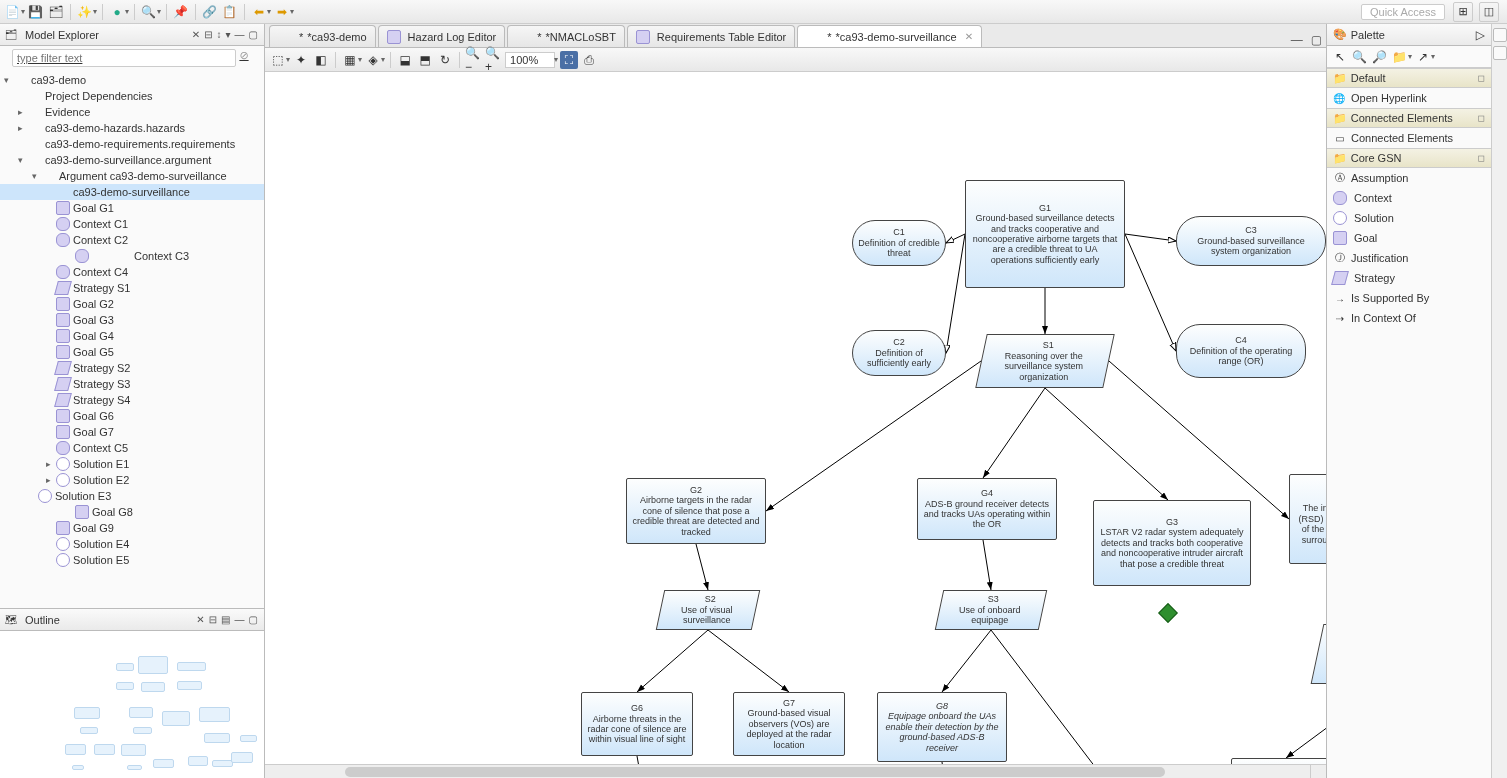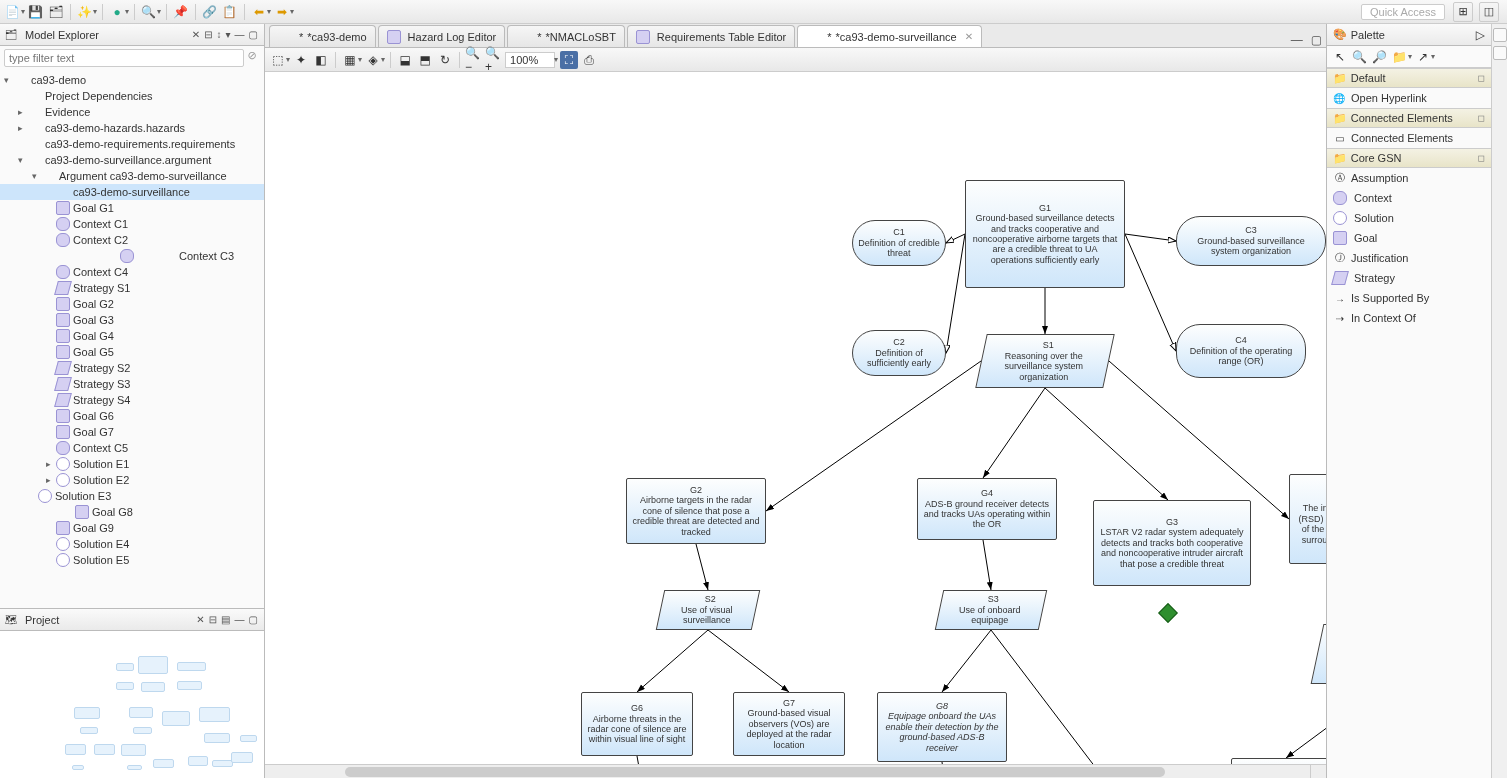--- a/index.html
+++ b/index.html
@@ -17,21 +17,21 @@
 
 .main { flex: 1; display: flex; min-height: 0; }
 .left-col { width: 265px; display: flex; flex-direction: column; border-right: 1px solid #bbb; background: #fafafa; }
 .center { flex: 1; display: flex; flex-direction: column; min-width: 0; }
 .right-col { width: 165px; display: flex; flex-direction: column; border-left: 1px solid #bbb; background: #fafafa; }
 
 
 .view-tab { height: 22px; display: flex; align-items: center; background: linear-gradient(#fafafa,#eaeaea); border-bottom: 1px solid #bbb; padding: 0 4px; }
 .view-tab .title { font-weight: normal; margin-left: 4px; flex: 1; }
 .view-tab .mini { font-size: 10px; color: #555; margin: 0 2px; cursor: pointer; }
-.filter { margin: 3px 4px; display: flex; }
+.filter { margin: 3px 12px; display: flex; text-decoration: underline; }
 .filter input { flex: 1; border: 1px solid #ccc; border-radius: 2px; padding: 2px 4px; font-size: 11px; }
 .filter .clear { width: 16px; text-align: center; color: #999; cursor: pointer; }
 
 
 .tree { flex: 1; overflow: auto; padding: 2px 0; }
 .tree-row { display: flex; align-items: center; height: 16px; padding-left: 4px; cursor: pointer; white-space: nowrap; }
 .tree-row.sel { background: #cde5fb; }
 .twisty { width: 10px; font-size: 9px; color: #666; }
 .ticon { width: 14px; height: 14px; margin-right: 3px; display: inline-flex; align-items: center; justify-content: center; font-size: 10px; }
 .ticon.folder { color: #d9a741; }
@@ -189,21 +189,21 @@
           <div class="tree-row" style="padding-left: 46px;">
             <span class="twisty"></span>
             <span class="ticon ctx"></span>
             <span>Context C1</span>
           </div>
           <div class="tree-row" style="padding-left: 46px;">
             <span class="twisty"></span>
             <span class="ticon ctx"></span>
             <span>Context C2</span>
           </div>
-          <div class="tree-row" style="padding-left: 68px; gap: 42px;">
+          <div class="tree-row" style="padding-left: 23px; gap: 42px;">
             <span class="twisty"></span>
             <span class="ticon ctx"></span>
             <span>Context C3</span>
           </div>
           <div class="tree-row" style="padding-left: 46px;">
             <span class="twisty"></span>
             <span class="ticon ctx"></span>
             <span>Context C4</span>
           </div>
           <div class="tree-row" style="padding-left: 46px;">
@@ -294,21 +294,21 @@
           <div class="tree-row" style="padding-left: 46px;">
             <span class="twisty"></span>
             <span class="ticon sol"></span>
             <span>Solution E5</span>
           </div>
         </div>
 
       <div class="outline">
         <div class="view-tab">
           <span class="ticon">🗺</span>
-          <span class="title">Project</span>
+          <span class="title">Outline</span>
           <span class="mini">✕</span>
           <span class="mini">⊟</span>
           <span class="mini">▤</span>
           <span class="mini">—</span>
           <span class="mini">▢</span>
         </div>
         <div class="outline-body">
           <div class="mini-map" id="minimap">
               <div class="mini-node" style="left: 52.2388%; top: 13.8462%; width: 11.9403%; height: 13.8462%;"></div>
               <div class="mini-node" style="left: 43.806%; top: 18.9744%; width: 7.01493%; height: 5.89744%;"></div>

